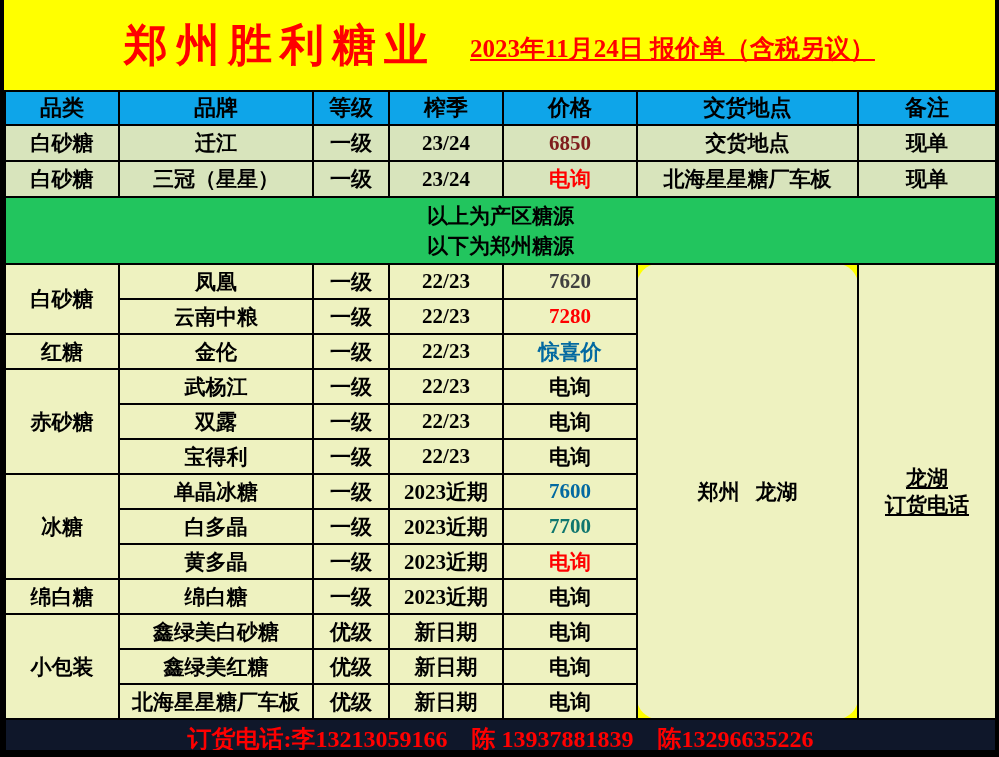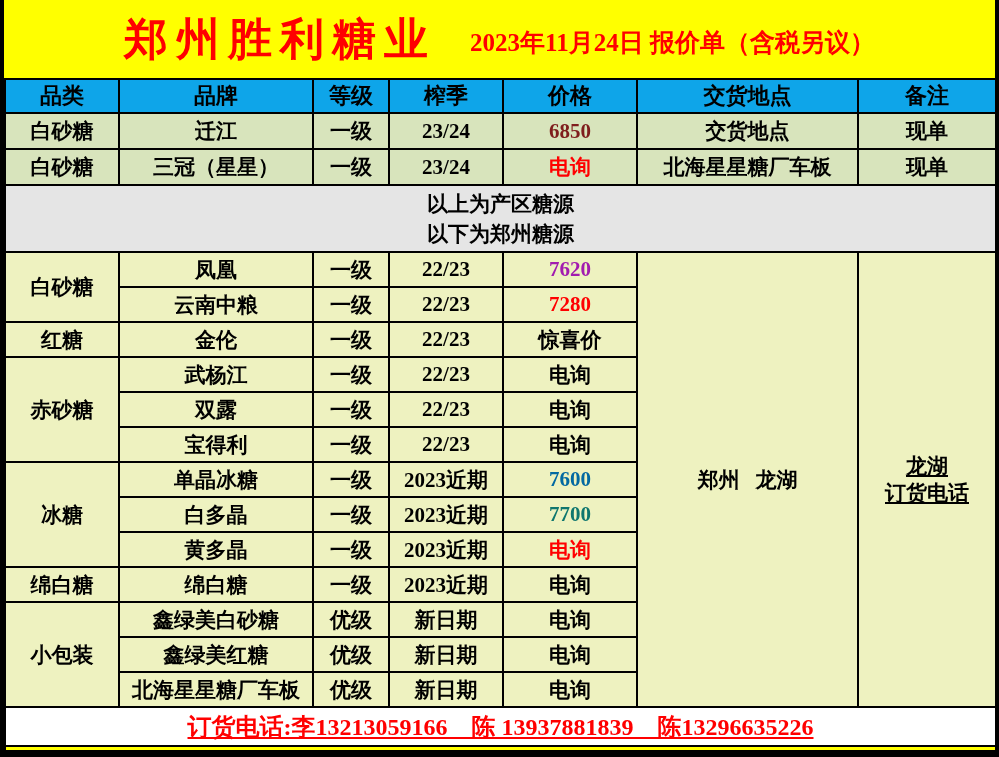--- a/index.html
+++ b/index.html
@@ -4,40 +4,40 @@
 <style>
   html,body { margin:0; padding:0; background:#ffffff; }
   .sheet {
     width:999px; height:757px; box-sizing:border-box;
     border-left:4px solid #000; border-right:4px solid #000; border-bottom:7px solid #000;
     background:#FFFF00;
     font-family:"Liberation Serif", serif;
     overflow:hidden;
   }
   .titlebar {
-    height:78px; display:flex; align-items:center; justify-content:center; gap:34px;
+    height:90px; display:flex; align-items:center; justify-content:center; gap:34px;
     background:#FFFF00;
   }
   .company {
     color:#FF0000; font-size:44px; font-weight:bold; letter-spacing:8px; white-space:nowrap;
   }
   .dateline {
-    color:#FF0000; font-size:25px; font-weight:bold; white-space:nowrap; padding-top:6px;
+    color:#FF0000; font-size:25px; font-weight:bold; white-space:nowrap; padding-top:6px;text-decoration:underline;
   }
   table { width:100%; border-collapse:collapse; table-layout:fixed; }
   th, td {
     border:2px solid #000; text-align:center; vertical-align:middle;
     font-weight:bold; color:#000; padding:0; overflow:hidden;
   }
   th { background:#0ea5e9; font-size:22px; height:32px; }
   tr.producer td { background:#D8E4BC; font-size:21px; height:34px; }
-  tr.banner td { background:#e5e5e5; font-size:21px; height:65px; line-height:30px; }
+  tr.banner td { background:#22c55e; font-size:21px; height:65px; line-height:30px; }
   tr.zz td { background:#EEF2C0; font-size:21px; height:33px; }
-  td.pre { white-space:pre; }
-  tr.phones td { background:#ffffff; color:#FF0000; font-size:24px; height:37px; white-space:pre;text-decoration:underline; }
+  td.pre { white-space:pre;border-radius:21px; }
+  tr.phones td { background:#0f172a; color:#FF0000; font-size:24px; height:37px; white-space:pre; }
   tr.disclaimer td { background:#FFFF00; color:#000; font-size:23px; height:38px; }
   .note-line { line-height:27px;text-decoration:underline; }
 </style>
 </head>
 <body>
 
 <div class="sheet">
 
   <div class="titlebar">
     <span class="company">郑州胜利糖业</span>
@@ -90,39 +90,39 @@
         <div>以上为产区糖源</div>
         <div>以下为郑州糖源</div>
       </td>
     </tr>
 
     <tr class="zz">
       <td rowspan="2">白砂糖</td>
       <td>凤凰</td>
       <td>一级</td>
       <td>22/23</td>
-      <td style="color: #a21caf;">7620</td>
+      <td style="color: #404040;">7620</td>
       <td rowspan="13" class="pre">郑州   龙湖</td>
       <td rowspan="13">
         <div class="note-line">龙湖</div>
         <div class="note-line">订货电话</div>
       </td>
     </tr>
     <tr class="zz">
       <td>云南中粮</td>
       <td>一级</td>
       <td>22/23</td>
       <td style="color: rgb(255, 0, 0); margin-left: 20px;">7280</td>
     </tr>
     <tr class="zz">
       <td>红糖</td>
       <td>金伦</td>
       <td>一级</td>
       <td>22/23</td>
-      <td style="color: #000000; font-family: Liberation Serif, serif;">惊喜价</td>
+      <td style="color: #0369a1; font-family: Liberation Serif, serif;">惊喜价</td>
     </tr>
     <tr class="zz">
       <td rowspan="3">赤砂糖</td>
       <td>武杨江</td>
       <td>一级</td>
       <td>22/23</td>
       <td style="color: rgb(0, 0, 0);">电询</td>
     </tr>
     <tr class="zz">
       <td>双露</td>

